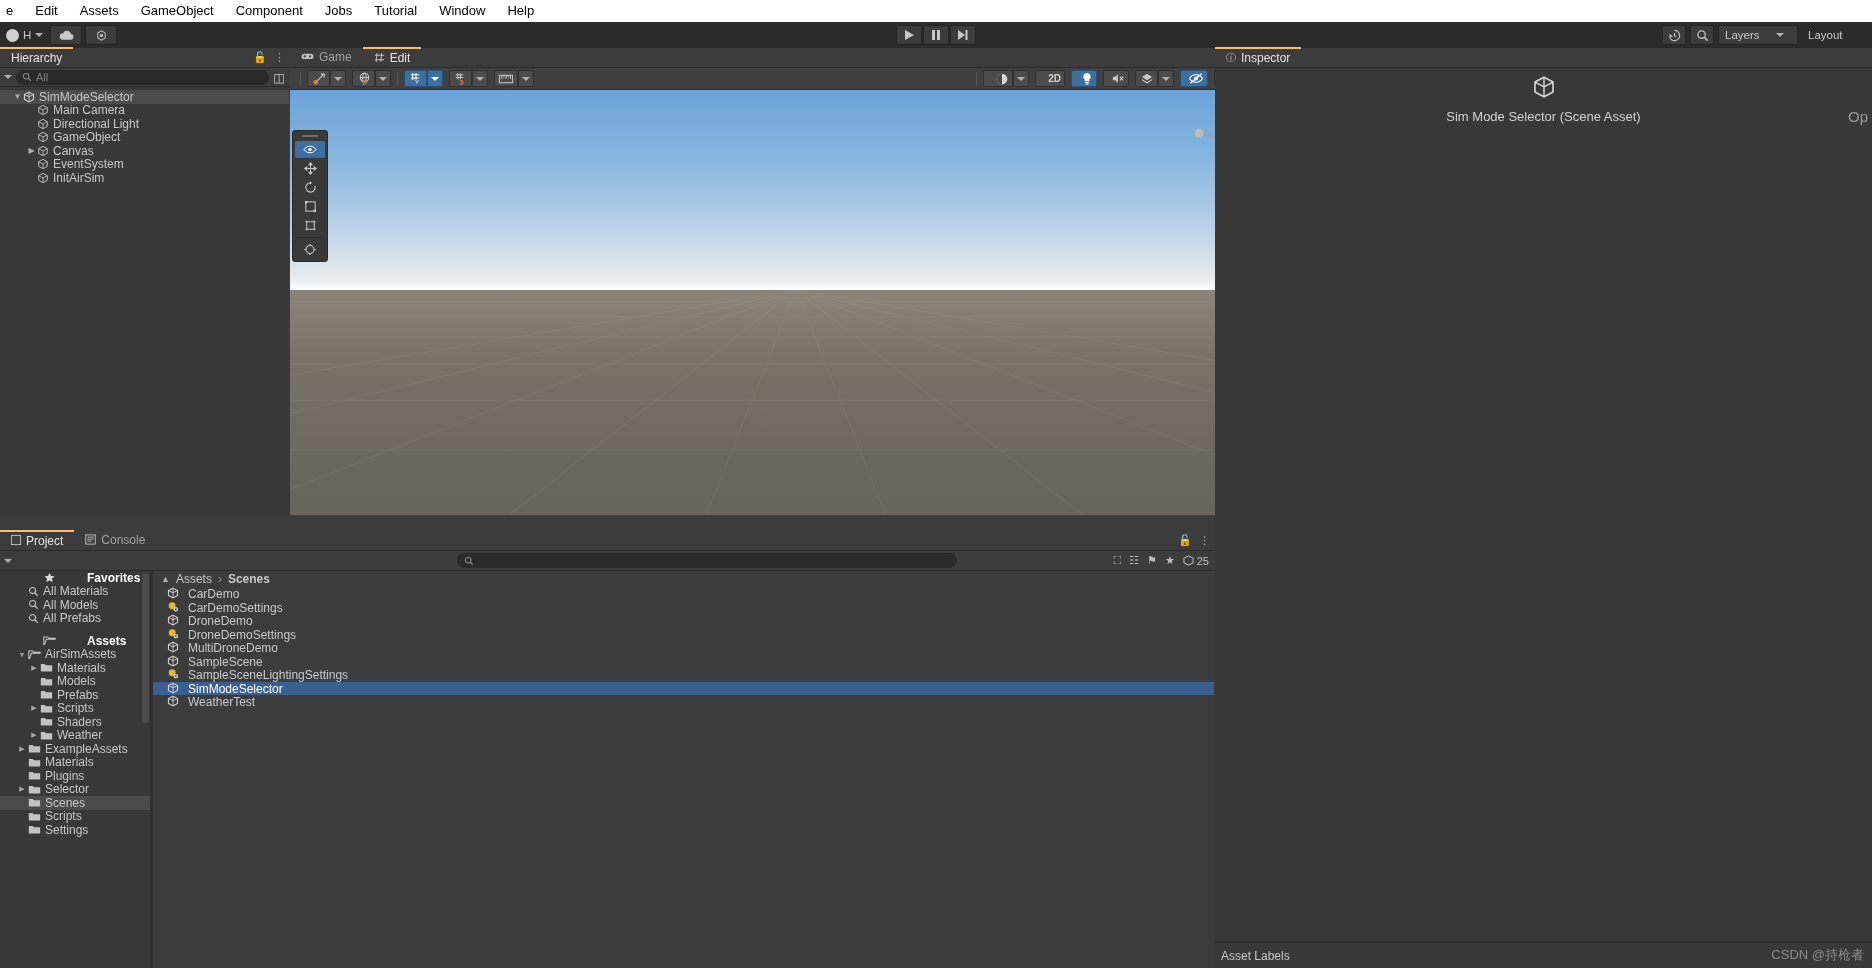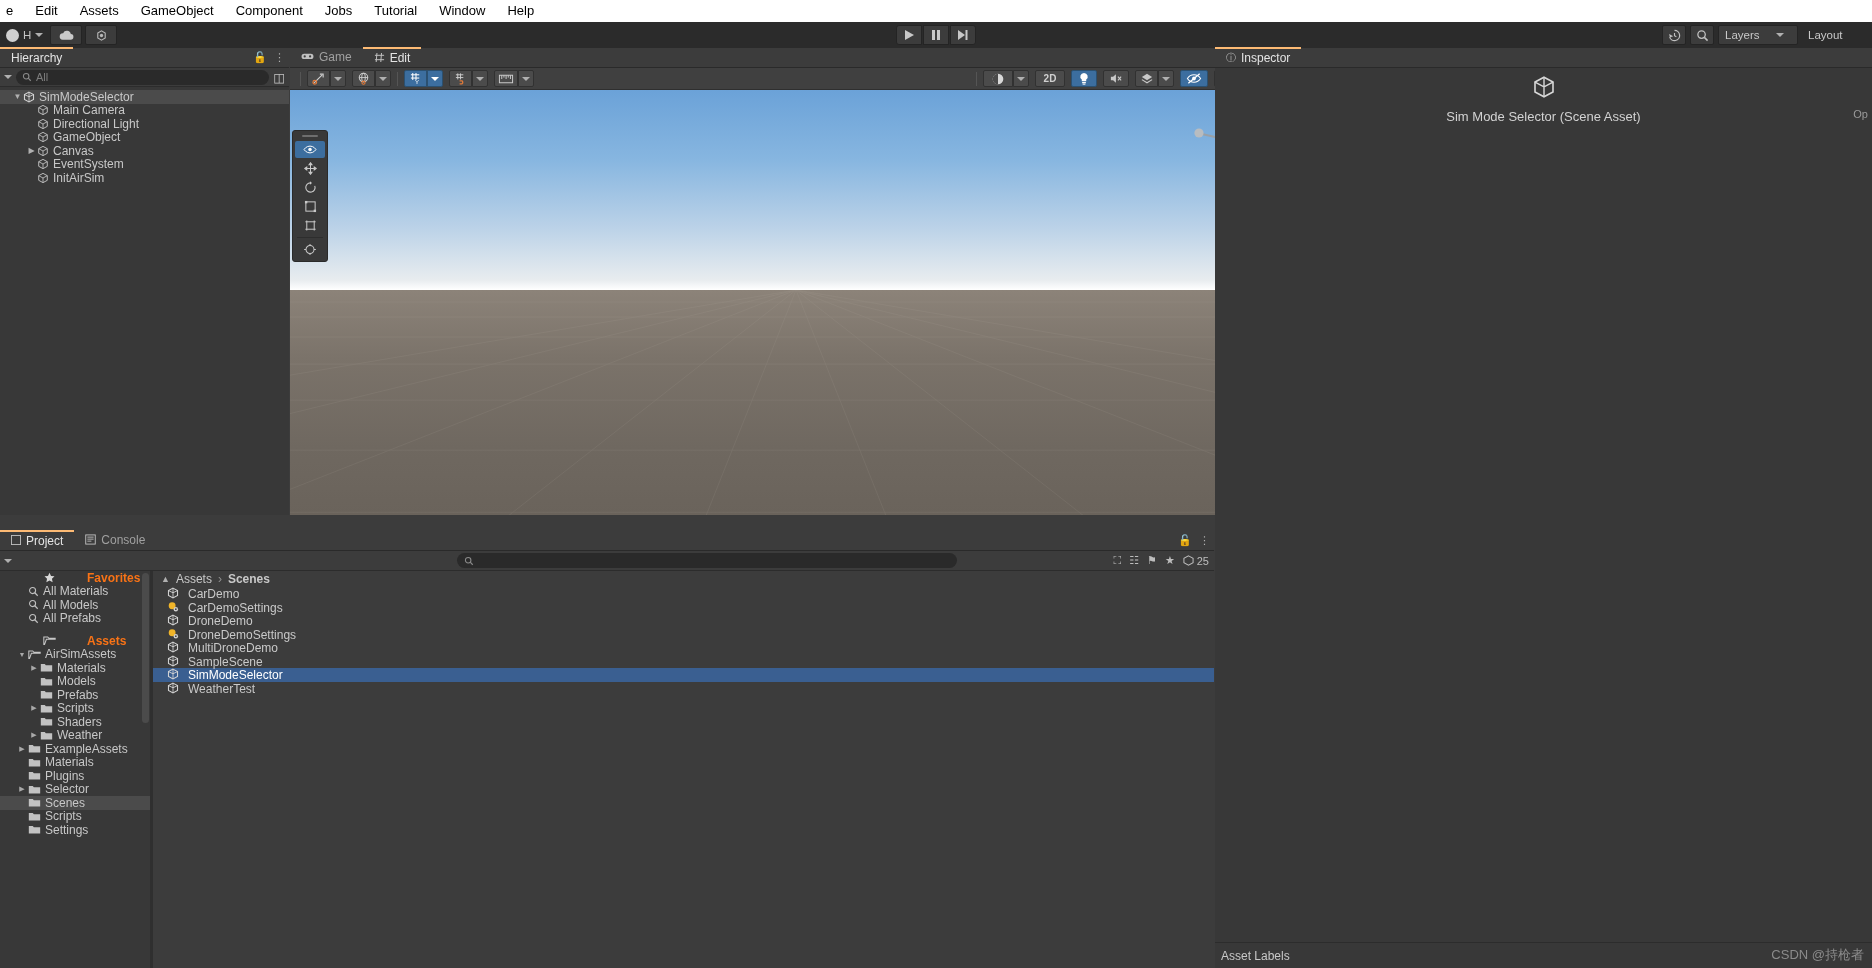--- a/index.html
+++ b/index.html
@@ -94,21 +94,21 @@
   #scene{ left:290px; top:48px; width:1012px; height:467px; background:#3c3c3c; }
   .sc-toolbar{
     position:absolute; left:0; top:20px; width:100%; height:22px;
     background:#404040; display:flex; align-items:center; padding:0 4px;
     border-bottom:1px solid #2f2f2f;
   }
   .sep{ width:1px; height:14px; background:#2e2e2e; margin:0 6px; border-left:1px solid #555; }
   .sc-grp{ display:flex; align-items:center; }
   .sc-btn{
     height:17px; min-width:23px; background:#4b4b4b; border:1px solid #313131;
-    display:flex; align-items:center; justify-content:center; color:#d0d0d0;
+    display:flex; align-items:center; justify-content:flex-end; color:#d0d0d0;
     font-size:10px; padding:0 3px;
   }
   .sc-btn.on{ background:#3c6e9f; border-color:#2b5070; }
   .sc-btn.dd{ min-width:15px; }
   .sc-grp .sc-btn:first-child{ border-radius:2px 0 0 2px; }
   .sc-grp .sc-btn:last-child{ border-radius:0 2px 2px 0; }
   .sc-grp .sc-btn:only-child{ border-radius:2px; }
   .sc-spacer{ flex:1; }
 
   .sc-viewport{ position:absolute; left:0; top:42px; width:100%; height:425px; overflow:hidden; }
@@ -138,21 +138,21 @@
 
   .gizmo{ position:absolute; right:32px; top:8px; width:84px; height:84px; }
   .gizmo-label{ position:absolute; right:50px; top:72px; color:#9aa2a8; font-size:10.5px; }
   .gizmo-dots{ position:absolute; right:16px; top:14px; color:#cfcfcf; font-size:11px; }
   .gizmo-handle{ position:absolute; right:56px; top:1px; width:16px;height:2px;background:#9a9a9a;}
 
   
   #inspector{ left:1215px; top:48px; width:657px; height:920px; background:#383838; }
   .insp-head{ display:flex; align-items:center; gap:10px; padding:7px 8px 0 8px;flex-direction:column; }
   .insp-title{ font-size:13px; color:#d2d2d2; }
-  .insp-open{ position:absolute; right:4px; top:60px; color:#9a9a9a; font-size:11px; }
+  .insp-open{ position:absolute; right:4px; top:60px; color:#9a9a9a; font-size:15px; }
   .asset-labels{
     position:absolute; left:0; bottom:0; width:100%; height:26px;
     background:#383838; border-top:1px solid #2c2c2c; display:flex; align-items:center; padding-left:6px;
     font-size:12px; color:#c8c8c8;
   }
   .watermark{ position:absolute; right:8px; bottom:4px; color:#8b8b8b; font-size:13px; }
 
   
   #project{ left:0; top:531px; width:1214px; height:453px; background:#383838; }
   .pj-toolbar{
@@ -173,21 +173,21 @@
     height:16px; display:flex; align-items:center; gap:6px; padding-left:8px;
     font-size:12px; color:#c8c8c8; background:#3c3c3c;
   }
   .asset-row{
     height:13.5px; display:flex; align-items:flex-start; gap:5px; padding-left:14px;
     font-size:12px; color:#c9c9c9; white-space:nowrap;
   }
   .asset-row.sel{ background:#3a5f91; color:#ffffff; }
   .ftrow{ height:13.5px; display:flex; align-items:center; font-size:12px; color:#c8c8c8; padding-left:2px; white-space:nowrap; }
   .ftrow.sel{ background:#4b4b4b; }
-  .ftrow.bold{ font-weight:bold; color:#f97316;gap:27px; }
+  .ftrow.bold{ font-weight:bold; color:#ffffff;gap:27px; }
   .gap{ height:9px; }
   .fold{ width:12px; text-align:center; font-size:7px; color:#a8a8a8; flex:none; }
   .folder-ic{ width:13px; height:11px; margin-right:4px; flex:none; }
   .mag{ width:11px;height:11px;margin-right:4px;flex:none; }
 
   .vscroll{
     position:absolute; right:1px; top:2px; width:7px; height:150px;
     background:#4b4b4b; border-radius:4px;
   }
   .scroll-up{ position:absolute; right:0px; top:-14px; color:#b0b0b0; font-size:8px; }
@@ -964,20 +964,30 @@
             </div>
             <div class="asset-row">
               <span style="display: flex;">
                 <svg class="ic-unity" viewBox="0 0 14 14">
                   <path d="M7 1.3 12.3 4.2v5.6L7 12.7 1.7 9.8V4.2z" fill="none" stroke="#d6d6d6" stroke-width="1.2"></path>
                   <path d="M7 1.3v5.4L1.7 4.2M7 6.7l5.3-2.5M7 6.7v6" fill="none" stroke="#d6d6d6" stroke-width="1"></path>
                 </svg>
               </span>
               <span>SampleScene</span>
             </div>
+            <div class="asset-row">
+              <span style="display: flex;">
+                <svg class="ic-cube" viewBox="0 0 14 14">
+                  <circle cx="6" cy="5.5" r="4" fill="#f0b429"></circle>
+                  <circle cx="10.3" cy="9.6" r="2.6" fill="#cfcfcf"></circle>
+                  <circle cx="10.3" cy="9.6" r="1" fill="#3c3c3c"></circle>
+                </svg>
+              </span>
+              <span>SampleSceneLightingSettings</span>
+            </div>
             <div class="asset-row sel">
               <span style="display: flex;">
                 <svg class="ic-unity" viewBox="0 0 14 14">
                   <path d="M7 1.3 12.3 4.2v5.6L7 12.7 1.7 9.8V4.2z" fill="none" stroke="#d6d6d6" stroke-width="1.2"></path>
                   <path d="M7 1.3v5.4L1.7 4.2M7 6.7l5.3-2.5M7 6.7v6" fill="none" stroke="#d6d6d6" stroke-width="1"></path>
                 </svg>
               </span>
               <span>SimModeSelector</span>
             </div>
             <div class="asset-row">

